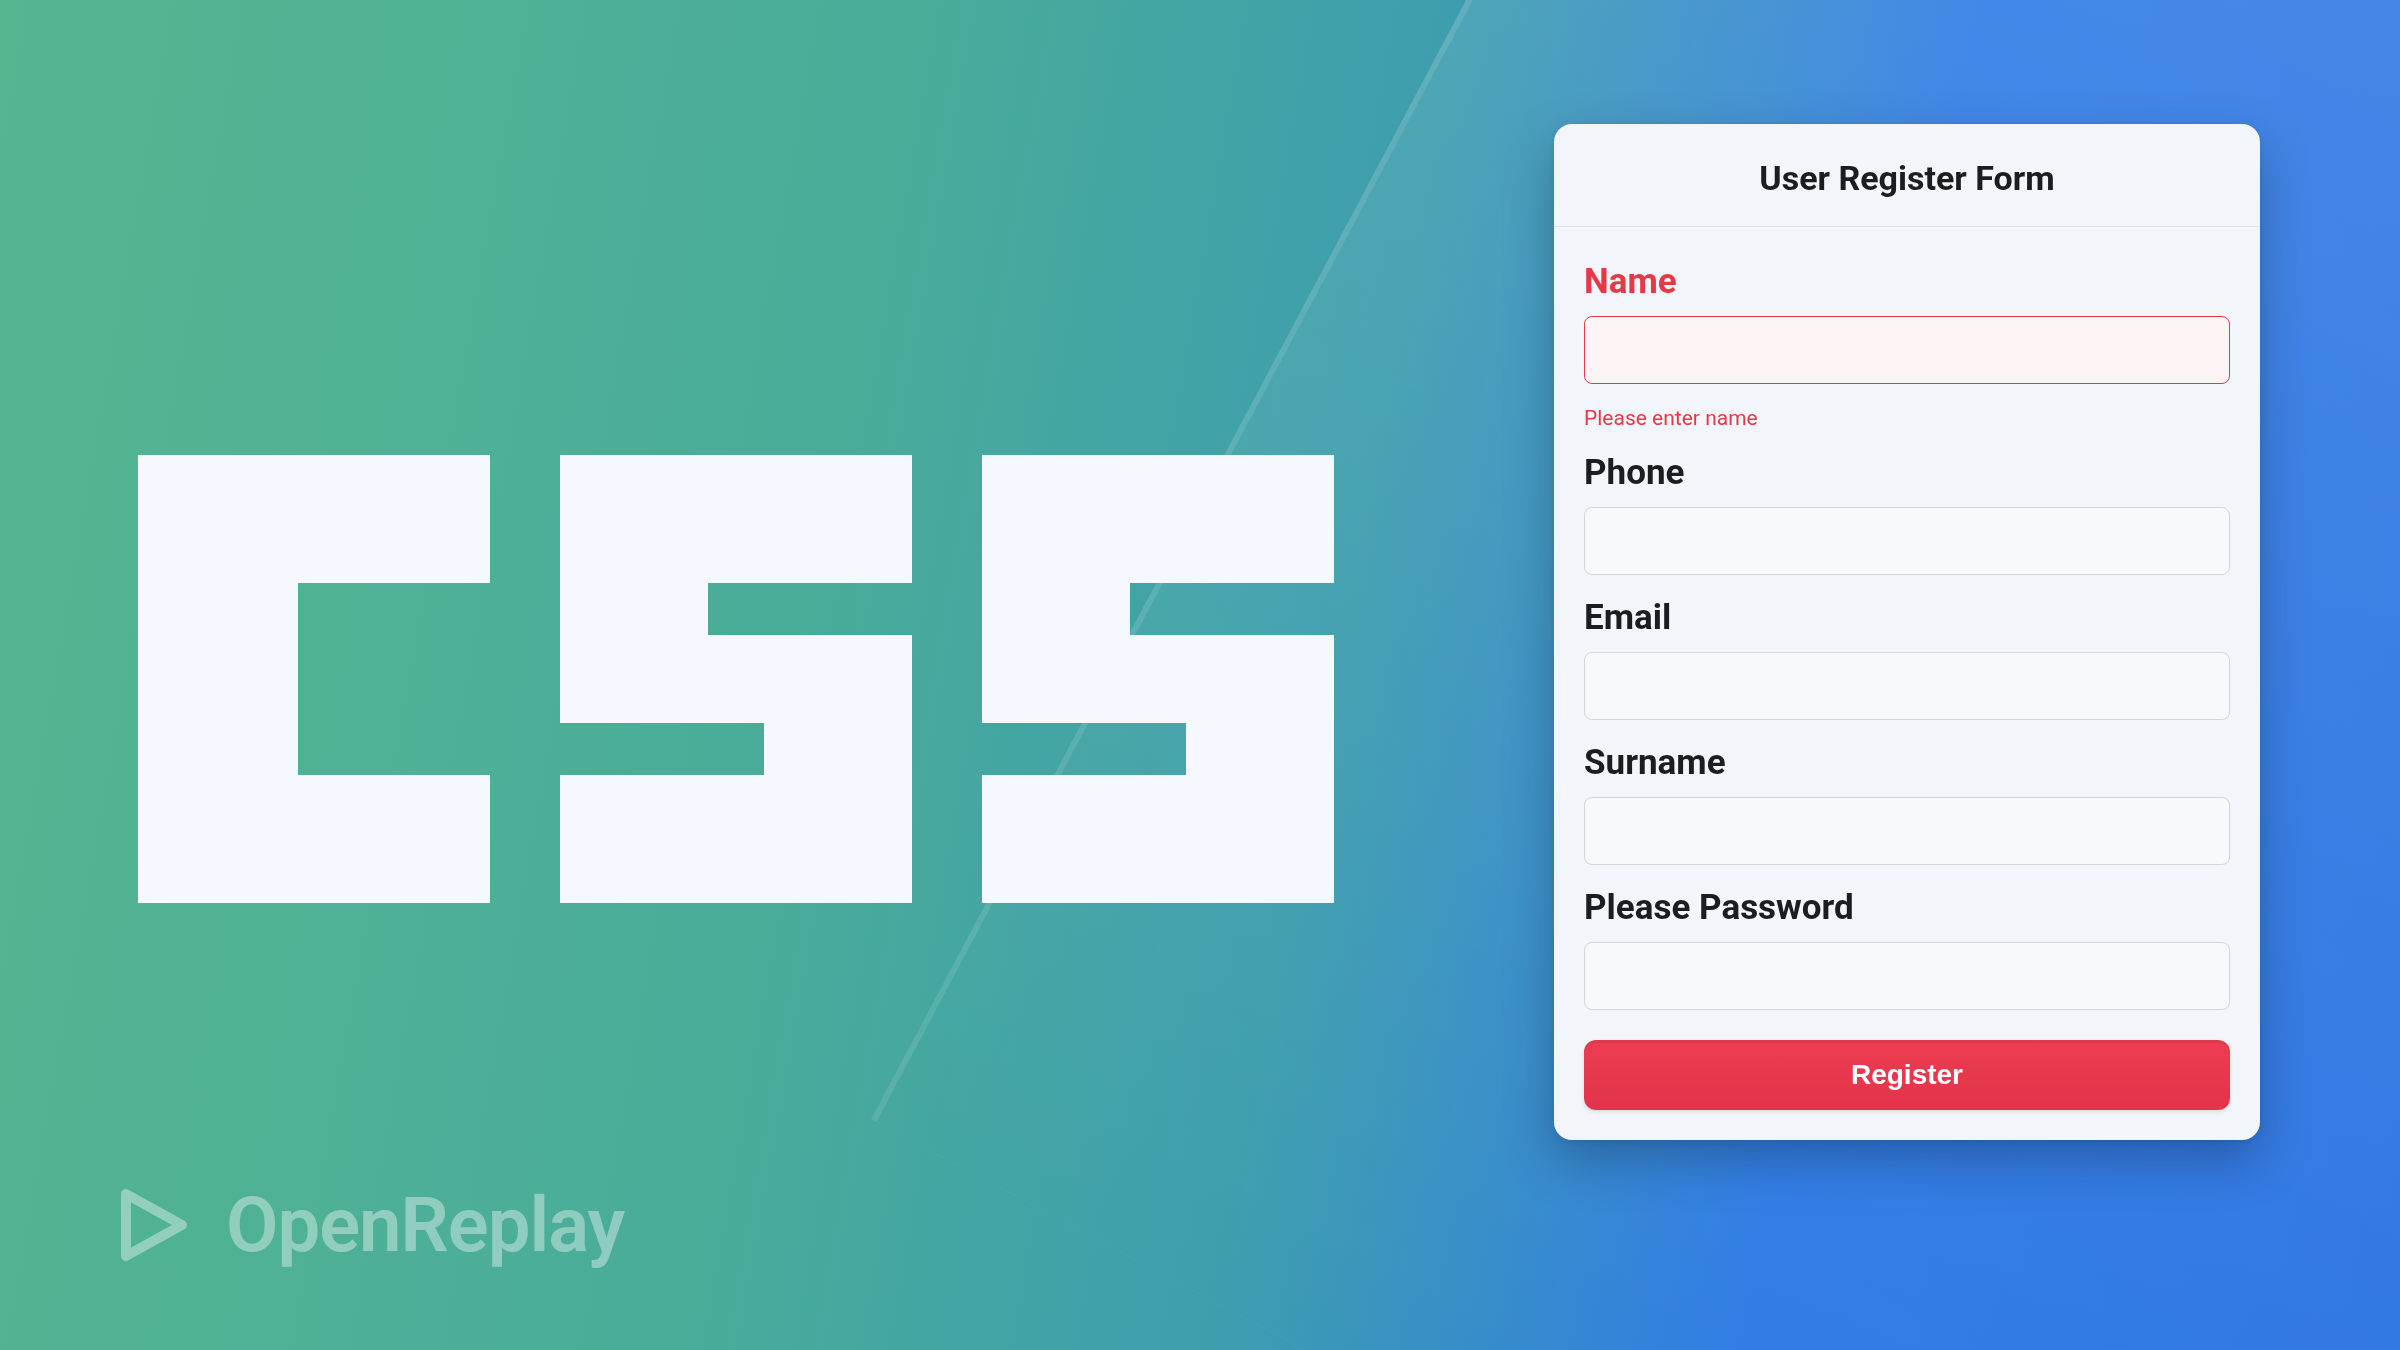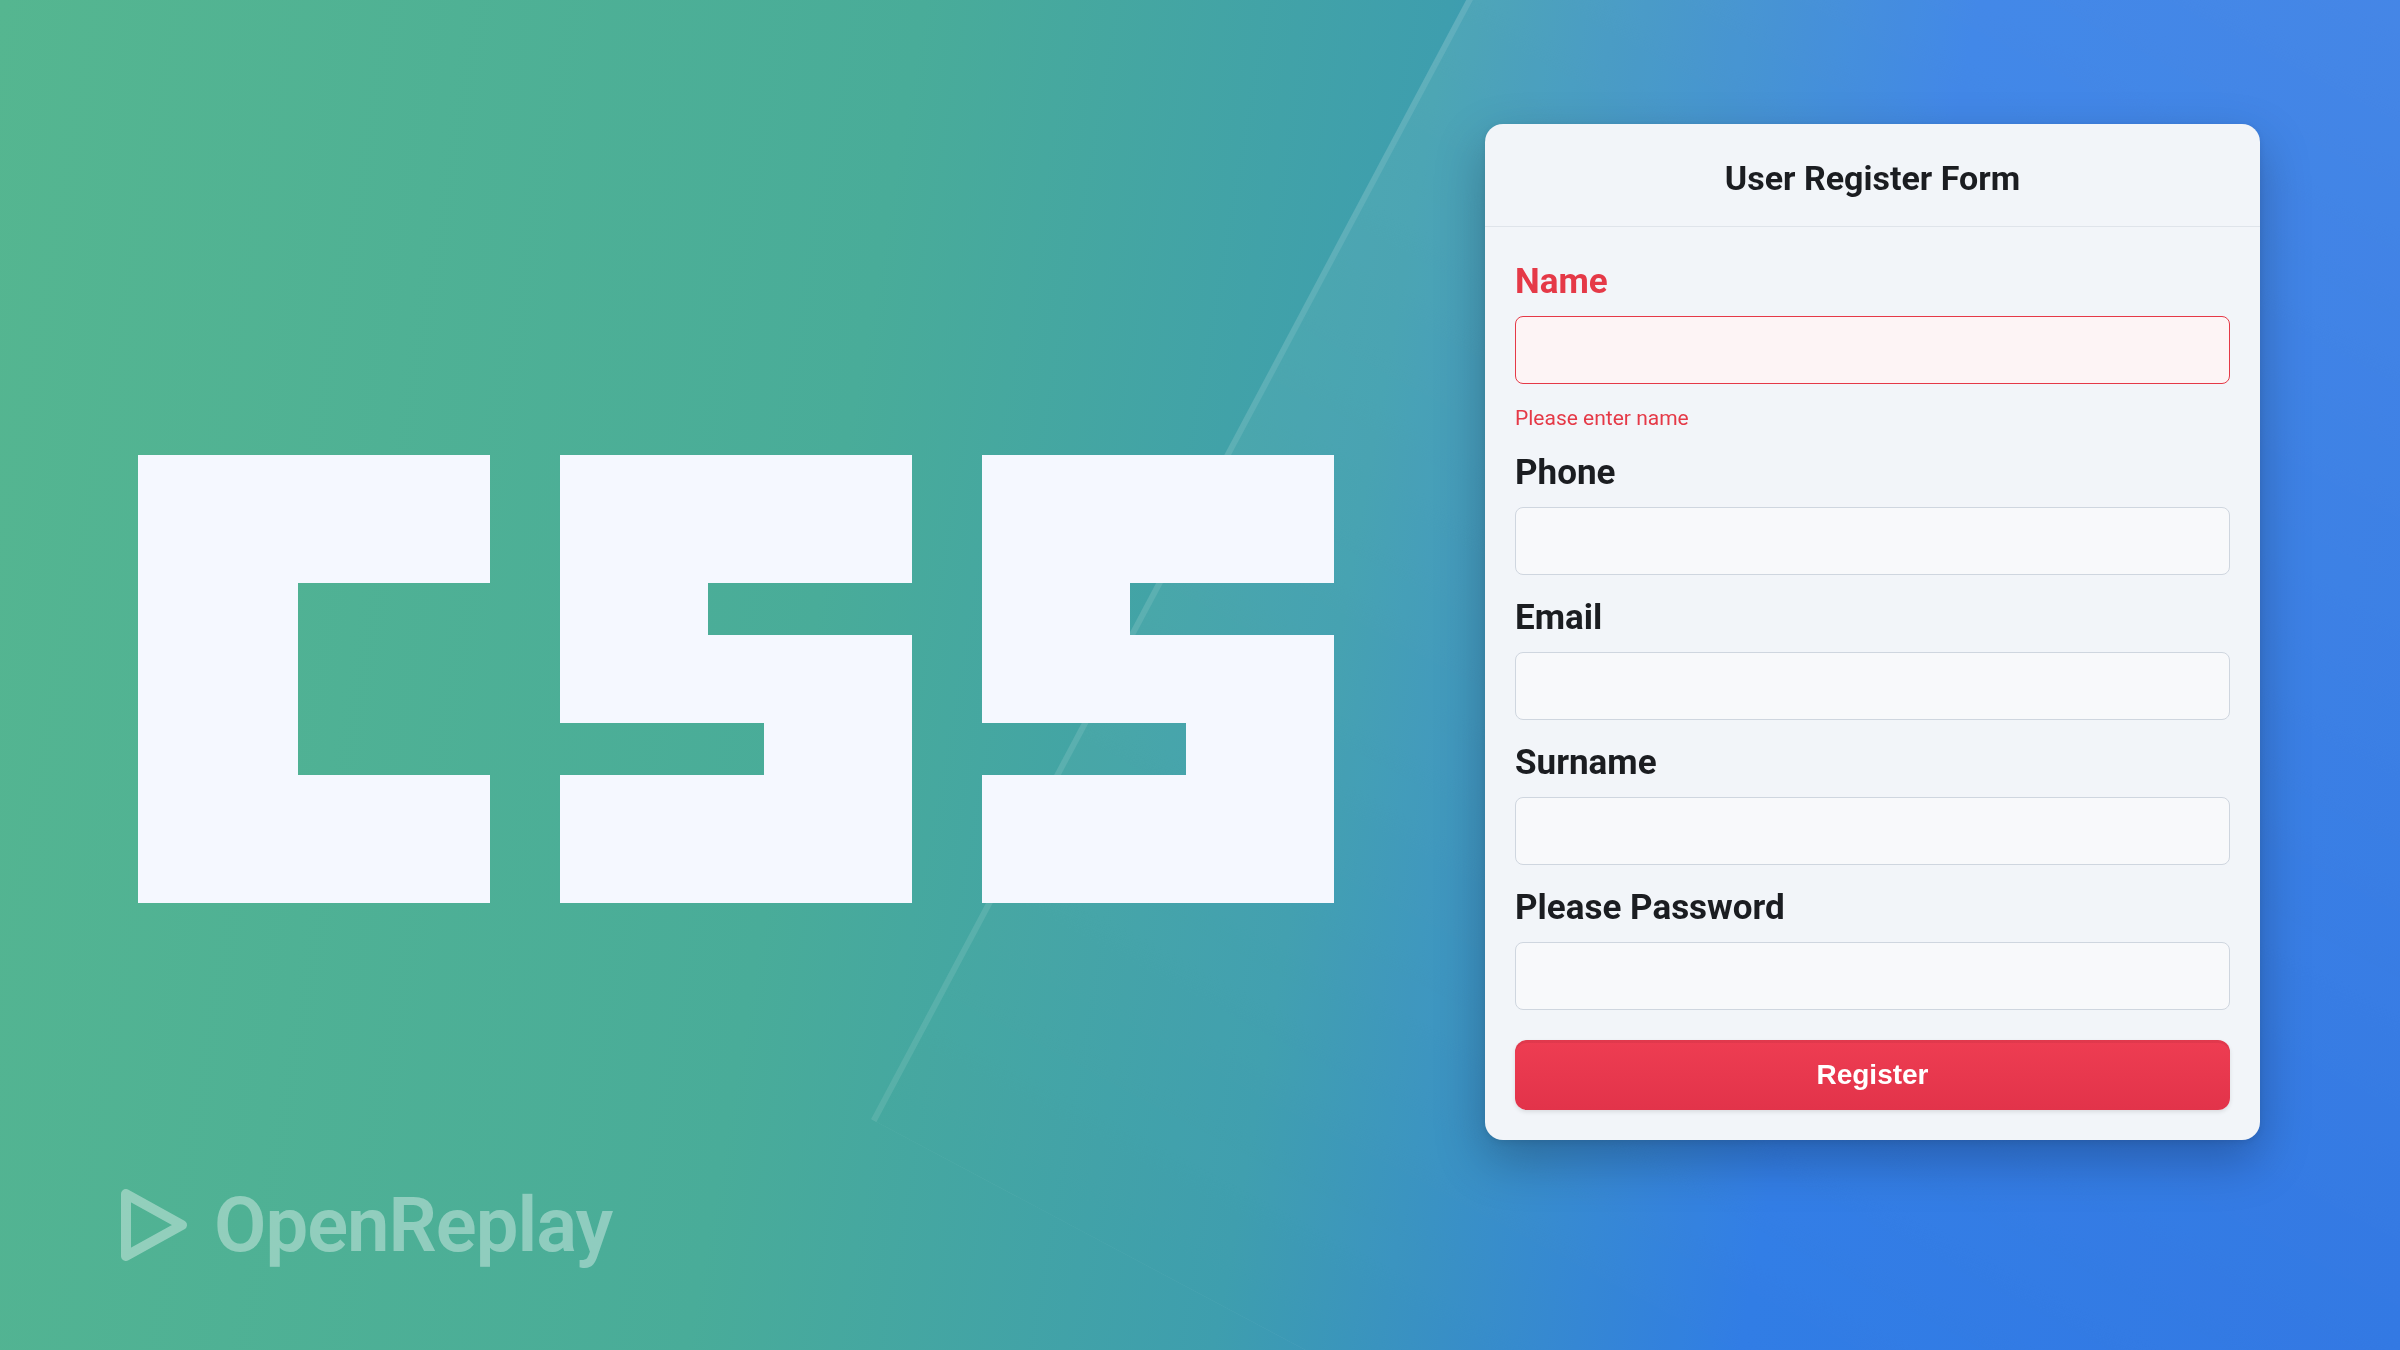--- a/index.html
+++ b/index.html
@@ -40,26 +40,27 @@
   }
   .openreplay .play {
     width: 78px; height: 78px;
     display: flex; align-items: center; justify-content: center;
   }
   .openreplay .word {
     font-size: 76px;
     font-weight: 600;
     letter-spacing: -1px;
     color: #ffffff;
+    margin-left: 12px;
   }
 
   .form-card {
     position: absolute;
     right: 140px; top: 124px;
-    width: 775px;
+    width: 706px;
     background: #f2f5f9;
     border-radius: 18px;
     box-shadow: 0 20px 50px rgba(0,0,0,0.25), 0 2px 6px rgba(0,0,0,0.08);
     overflow: hidden;
   }
   .form-title {
     text-align: center;
     font-size: 34px;
     font-weight: 700;
     color: #1b1d21;

